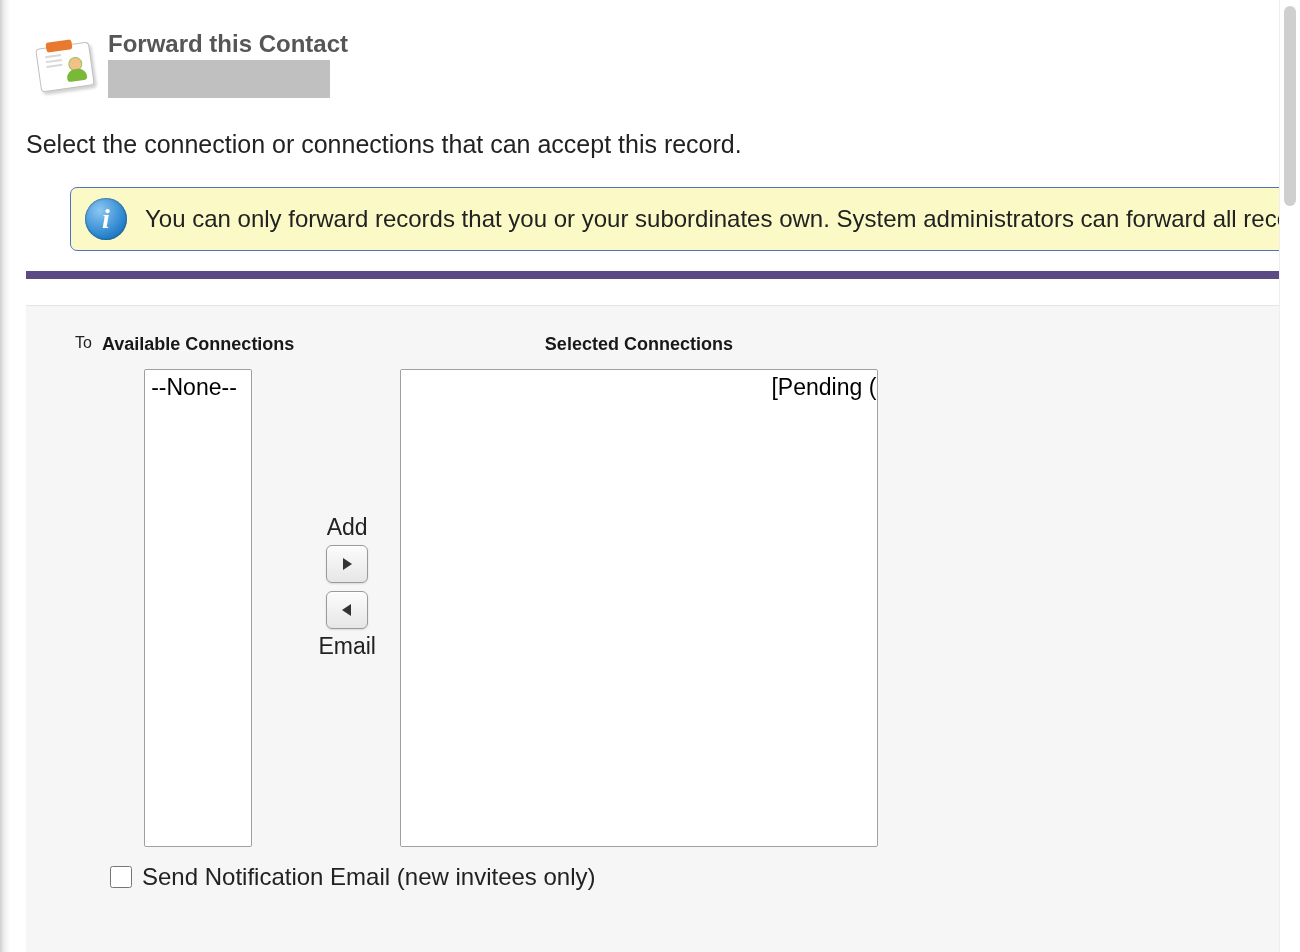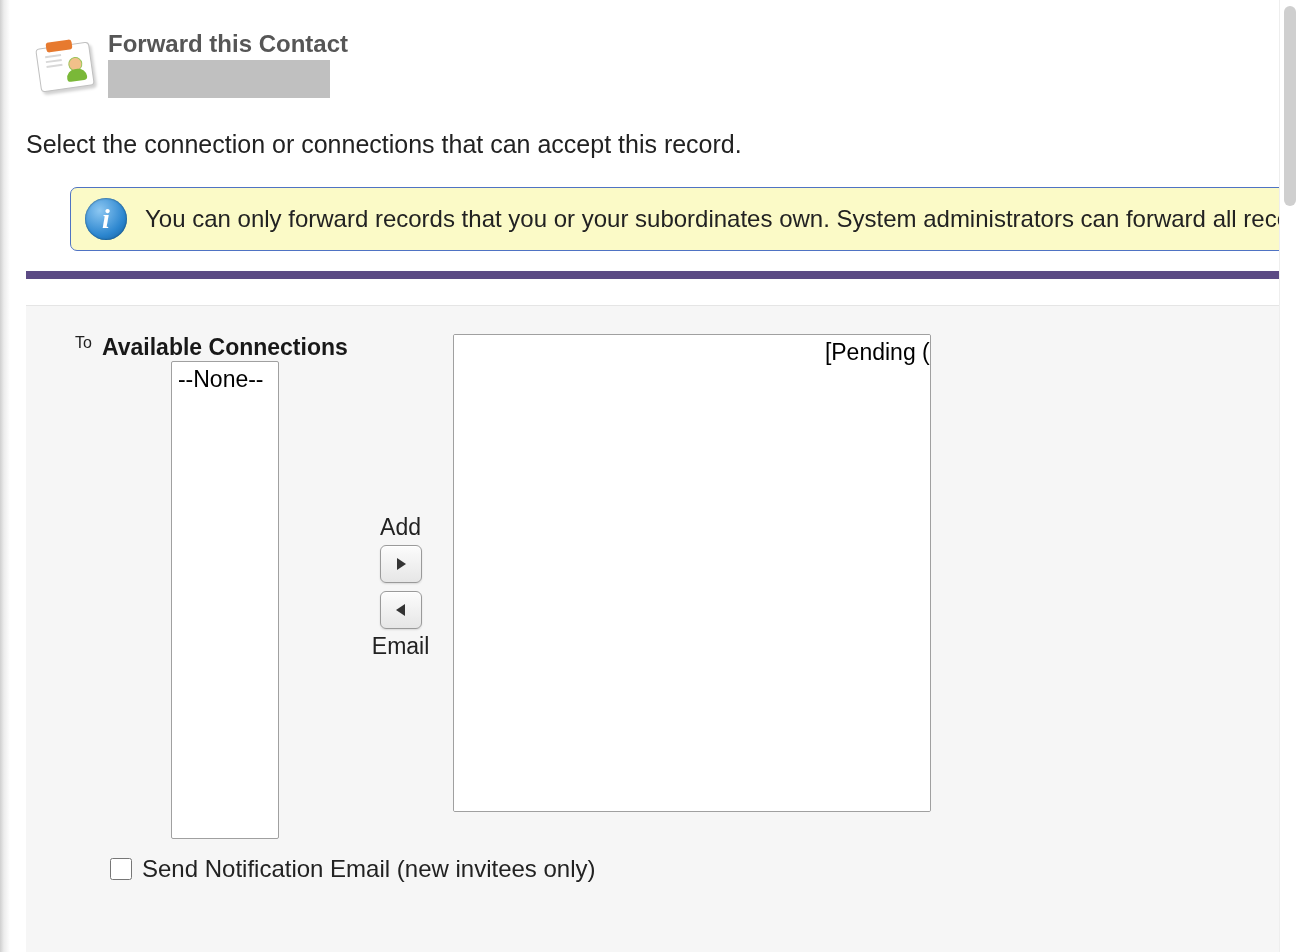--- a/index.html
+++ b/index.html
@@ -158,24 +158,24 @@
   .picker {
     display: flex;
     align-items: flex-start;
   }
   .col {
     display: flex;
     flex-direction: column;
     align-items: center;
   }
   .col-heading {
-    font-size: 23px;
+    font-size: 18px;
     font-weight: bold;
     color: #181818;
-    margin: 0 0 0 0;
+    margin: 0 0 14px 0;
   }
   select.listbox {
     border: 1px solid #a0a0a0;
     background: #fff;
     font-family: inherit;
     overflow: auto;
   }
   .listbox.avail {
     width: 108px;
     height: 478px;
@@ -297,20 +297,21 @@
           </button>
           <button class="move-btn">
             <svg width="12" height="14" viewBox="0 0 12 14">
                 <polygon points="10,1 1,7 10,13" fill="#333"></polygon>
               </svg>
           </button>
           <div>Email</div>
         </div>
 
         <div class="col">
+          <div class="col-heading">Selected Connections</div>
           <select multiple="" class="listbox selected" size="14" id="selected-list">
               <option>                             [Pending (sent)]</option>
             </select>
         </div>
 
       </div>
     </div>
 
     <label class="notify-row">
       <input type="checkbox" id="notify-cb" style="">

